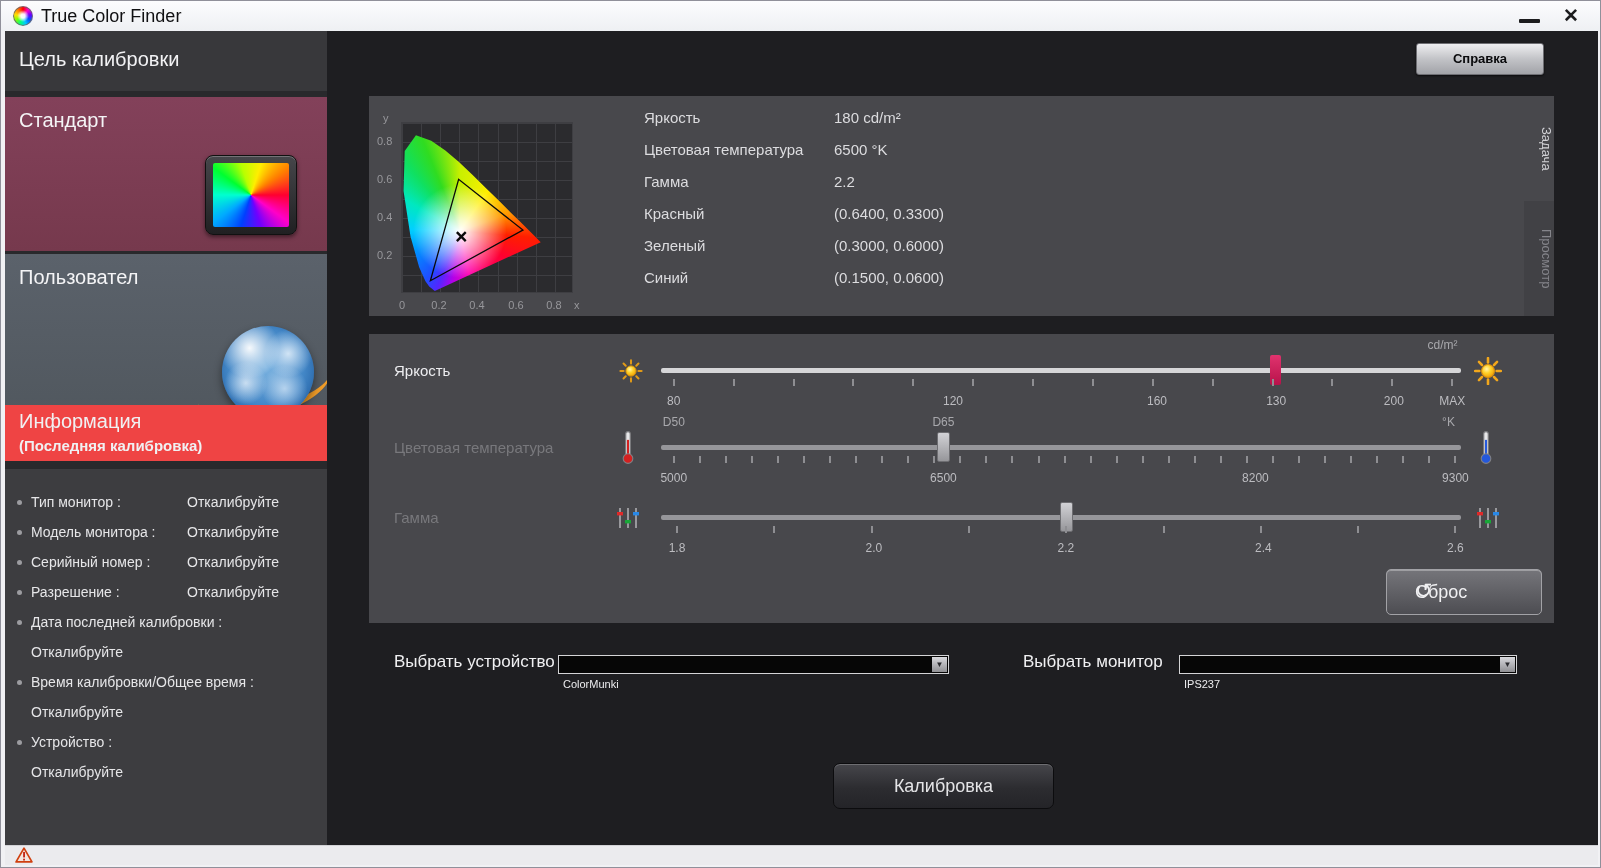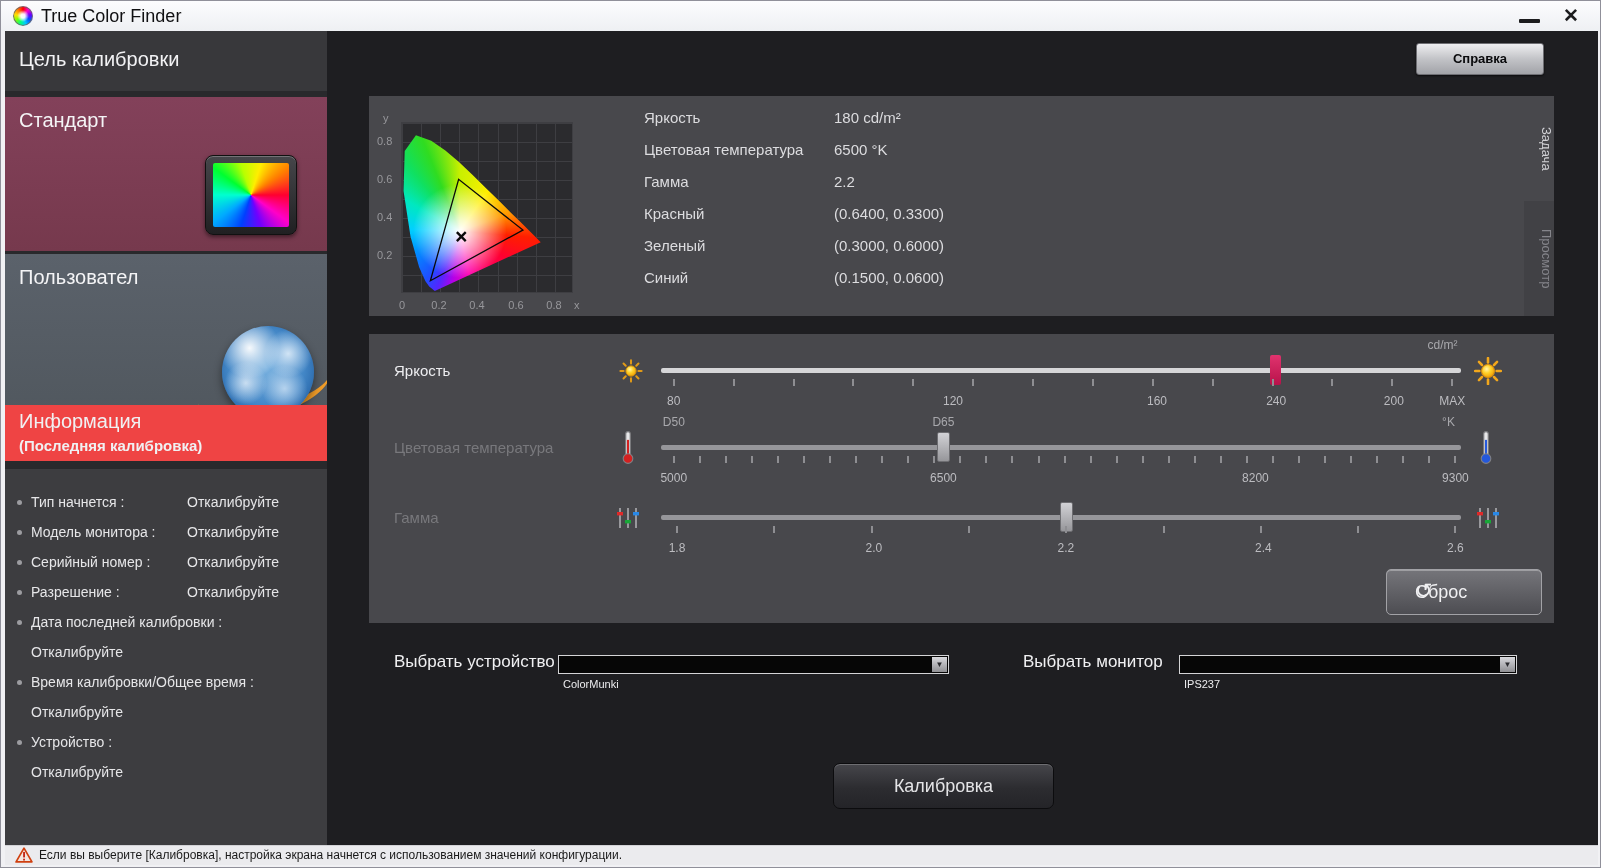--- a/index.html
+++ b/index.html
@@ -165,21 +165,21 @@
           <div class="globe"></div>
         </div>
       </div>
       <div class="sb-block sb-info-header">
         <div class="l1">Информация</div>
         <div class="l2">(Последняя калибровка)</div>
       </div>
       <div class="sb-block sb-info-list">
           <div class="sb-row">
             <span class="bullet"></span>
-            <span class="sb-label">Тип начнется :</span>
+            <span class="sb-label">Тип монитор :</span>
             <span class="sb-value">Откалибруйте</span>
           </div>
           <div class="sb-row">
             <span class="bullet"></span>
             <span class="sb-label">Модель монитора :</span>
             <span class="sb-value">Откалибруйте</span>
           </div>
           <div class="sb-row">
             <span class="bullet"></span>
             <span class="sb-label">Серийный номер :</span>
@@ -349,21 +349,21 @@
               <span class="tick" style="left: 68.9615%;"></span>
               <span class="tick" style="left: 76.4462%;"></span>
               <span class="tick" style="left: 83.9308%;"></span>
               <span class="tick" style="left: 91.4154%;"></span>
               <span class="tick" style="left: 98.9%;"></span>
             </div>
             <div class="labels">
               <span class="tlabel" style="left: 1.6%;">80</span>
               <span class="tlabel" style="left: 32%; margin-left: 36px;">120</span>
               <span class="tlabel" style="left: 62%;">160</span>
-              <span class="tlabel" style="left: 76.9%;">240</span>
+              <span class="tlabel" style="left: 76.9%;">130</span>
               <span class="tlabel" style="left: 91.6%;">200</span>
               <span class="tlabel" style="left: 98.9%;">MAX</span>
             </div>
             <div class="top-labels">
               <span class="tlabel top right" style="left: 99%;">cd/m²</span>
             </div>
         </div>
         <div class="slider dim" id="slider-temperature" style="top:111px">
           <div class="track"></div>
           <div class="handle" style="left: calc(35.3% - 6px);"></div>
@@ -456,15 +456,14 @@
       <div class="cal-btn">Калибровка</div>
     </div>
   </div>
 
   <div class="statusbar">
     <svg class="warn-icon" width="18" height="16" viewBox="0 0 17 15">
       <path d="M8.5 1 L16 14 L1 14 Z" fill="#f3e6de" stroke="#d04010" stroke-width="1.6" stroke-linejoin="round"></path>
       <rect x="7.7" y="4.6" width="1.7" height="5.2" fill="#c02010"></rect>
       <rect x="7.7" y="11" width="1.7" height="1.7" fill="#c02010"></rect>
     </svg>
-    <div class="status-msg">Если вы выберите [Калибровка], настройка экрана начнется с использованием значений конфигурации.</div>
   </div>
 </div>
 
 </body></html>

